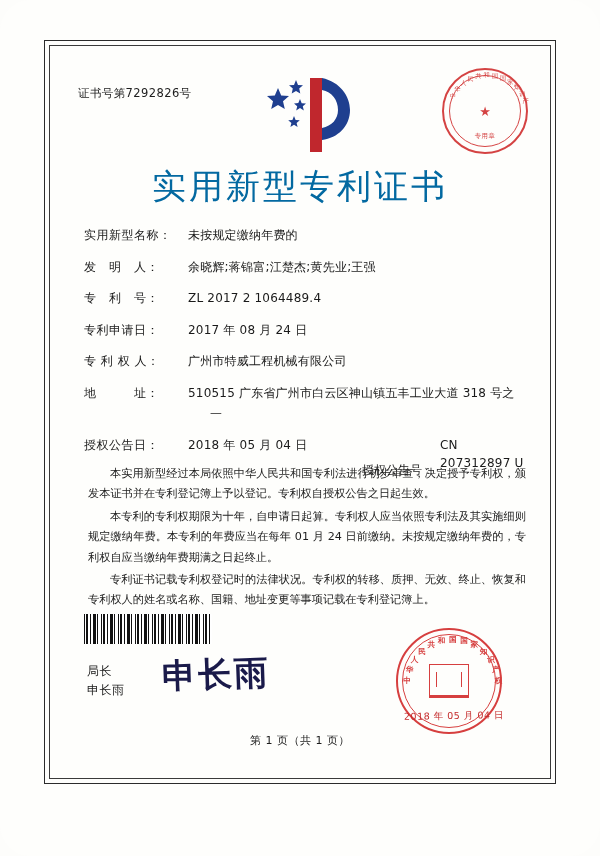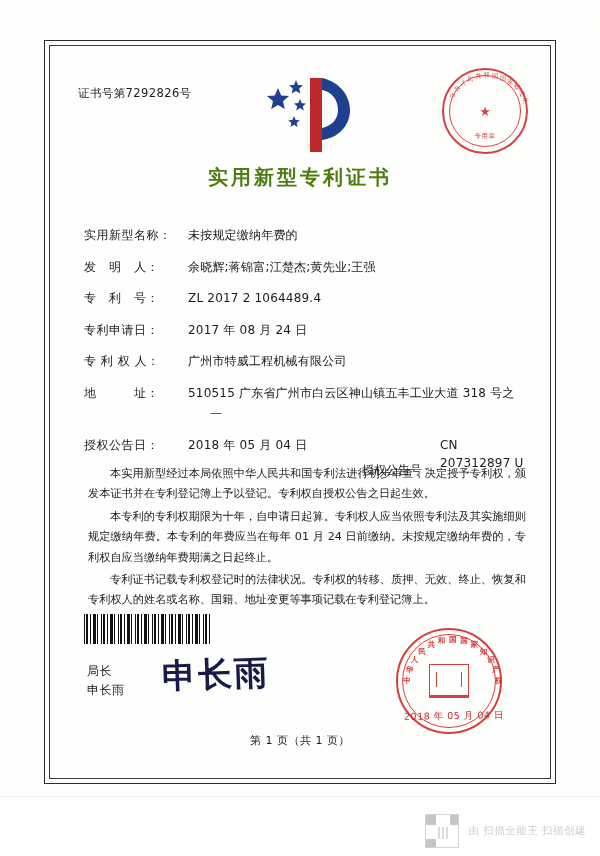--- a/index.html
+++ b/index.html
@@ -83,24 +83,24 @@
     position: absolute; left: 0; bottom: 11px; width: 100%;
     text-align: center; font-size: 6.4px; letter-spacing: 0.5px;
   }
 
   
   .title {
     position: absolute;
     left: 0; right: 0; top: 106px;
     text-align: center;
     font-family: "DejaVu Serif", "Liberation Serif", serif;
-    font-size: 20px;
-    font-weight: 700;
+    font-size: 34px;
+    font-weight: 400;
     letter-spacing: 3px;
-    color: #4d7c0f;
+    color: #0369a1;
   }
 
   
   .fields {
     position: absolute;
     left: 22px; right: 10px; top: 168px;
   }
   .frow {
     display: flex;
     align-items: flex-start;
@@ -373,19 +373,13 @@
         <span style="transform:rotate(56deg) translate(0,-46px) rotate(-56deg)">识</span>
         <span style="transform:rotate(70deg) translate(0,-46px) rotate(-70deg)">产</span>
         <span style="transform:rotate(84deg) translate(0,-46px) rotate(-84deg)">权</span>
       </div>
     </div>
     <div class="seal-date">2018 年 05 月 04 日</div>
 
     <div class="pagenum">第 1 页（共 1 页）</div>
   </div>
 
-  <div class="wm">
-    <div class="wm-inner">
-      <div class="wm-qr"></div>
-      <div class="wm-txt">由 扫描全能王 扫描创建</div>
-    </div>
-  </div>
 </div>
 
 </body></html>

